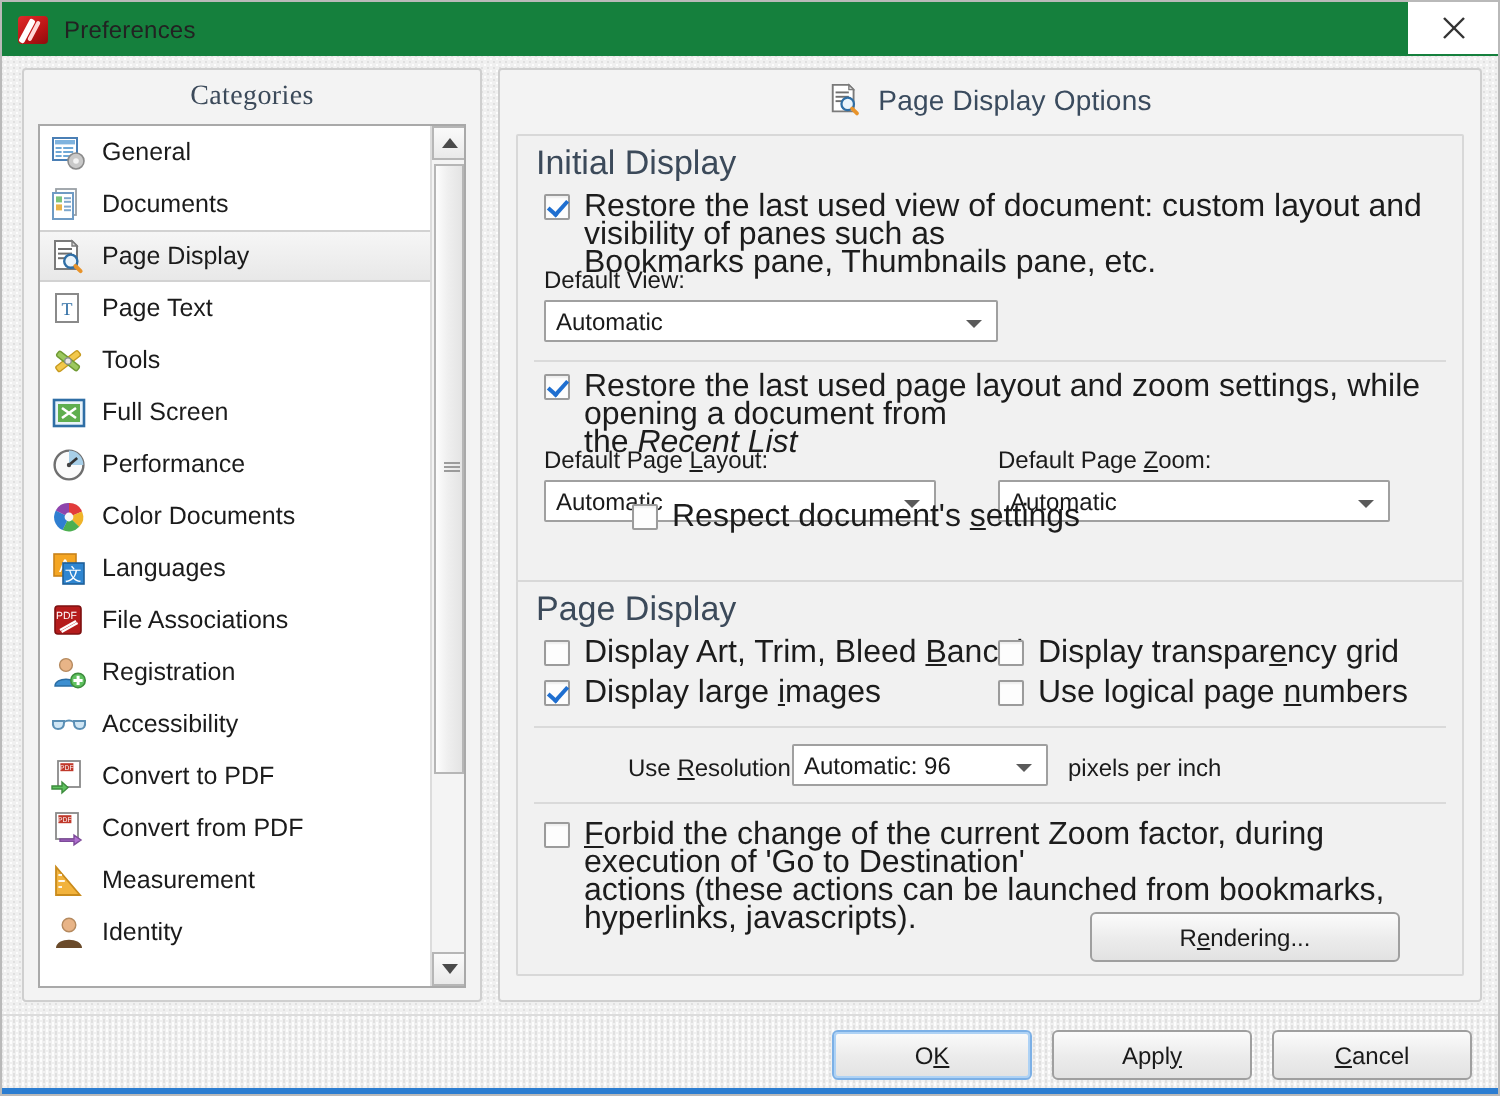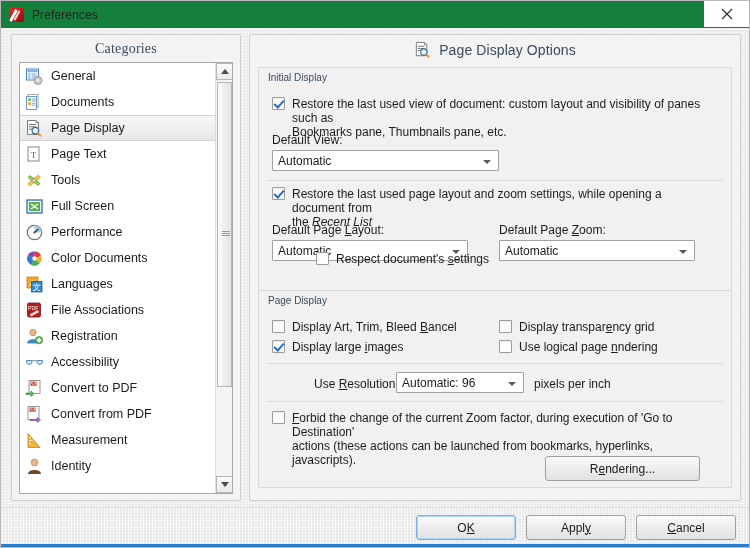--- a/index.html
+++ b/index.html
@@ -149,40 +149,40 @@
   .group{
     position:absolute;left:8px;
     width:474px;
     border:1px solid #d8d8d8;
     background:#f1f1f1;
     box-sizing:border-box;
     border-radius:1px;
   }
   .group-label{
     position:absolute;left:9px;top:-0px;
-    font-size:10px;color:#3c4a5a;
+    font-size:17px;color:#3c4a5a;
     padding:4px 0 0 0;
   }
 
   
   .cb{
     width:13px;height:13px;flex:0 0 auto;
     background:#fdfdfd;
     border:1px solid #9b9b9b;
     box-sizing:border-box;position:relative;border-radius:1px;
     box-shadow:inset 0 1px 1px rgba(0,0,0,.06);
   }
   .cb.checked:after{
     content:"";position:absolute;left:3px;top:0px;
     width:4px;height:8px;
     border:solid #1f6fd0;border-width:0 2px 2px 0;
     transform:rotate(42deg);
   }
   .cb-row{display:flex;align-items:flex-start;}
-  .cb-text{margin-left:7px;font-size:12px;line-height:14px;color:#1c1c1c;}
+  .cb-text{margin-left:7px;font-size:16px;line-height:14px;color:#1c1c1c;}
   .u{text-decoration:underline;}
   .it{font-style:italic;}
 
   
   .sel{
     height:21px;background:#ffffff;
     border:1px solid #a0a0a0;box-sizing:border-box;
     display:flex;align-items:center;
     font-size:12px;color:#1a1a1a;
     padding-left:5px;position:relative;border-radius:1px;
@@ -549,21 +549,21 @@
         <span class="cb-text"><span>Display large </span><span class="u">i</span><span>mages</span></span>
       </div>
 
       <div class="cb-row" style="position:absolute;left:240px;top:29px;">
         <span class="cb"></span>
         <span class="cb-text"><span>Display transpar</span><span class="u">e</span><span>ncy grid</span></span>
       </div>
 
       <div class="cb-row" style="position:absolute;left:240px;top:49px;">
         <span class="cb"></span>
-        <span class="cb-text"><span>Use logical page </span><span class="u">n</span><span>ndering</span></span>
+        <span class="cb-text"><span>Use logical page </span><span class="u">n</span><span>umbers</span></span>
       </div>
 
       <div class="hr" style="left:8px;top:72px;width:456px;"></div>
 
       <div class="fld-label" style="position:absolute;left:55px;top:86px;">
         <span>Use </span><span class="u">R</span><span>esolution:</span>
       </div>
       <div class="sel" style="position:absolute;left:137px;top:81px;width:128px;">
         <span>Automatic: 96</span>
         <span class="arrow"></span>

